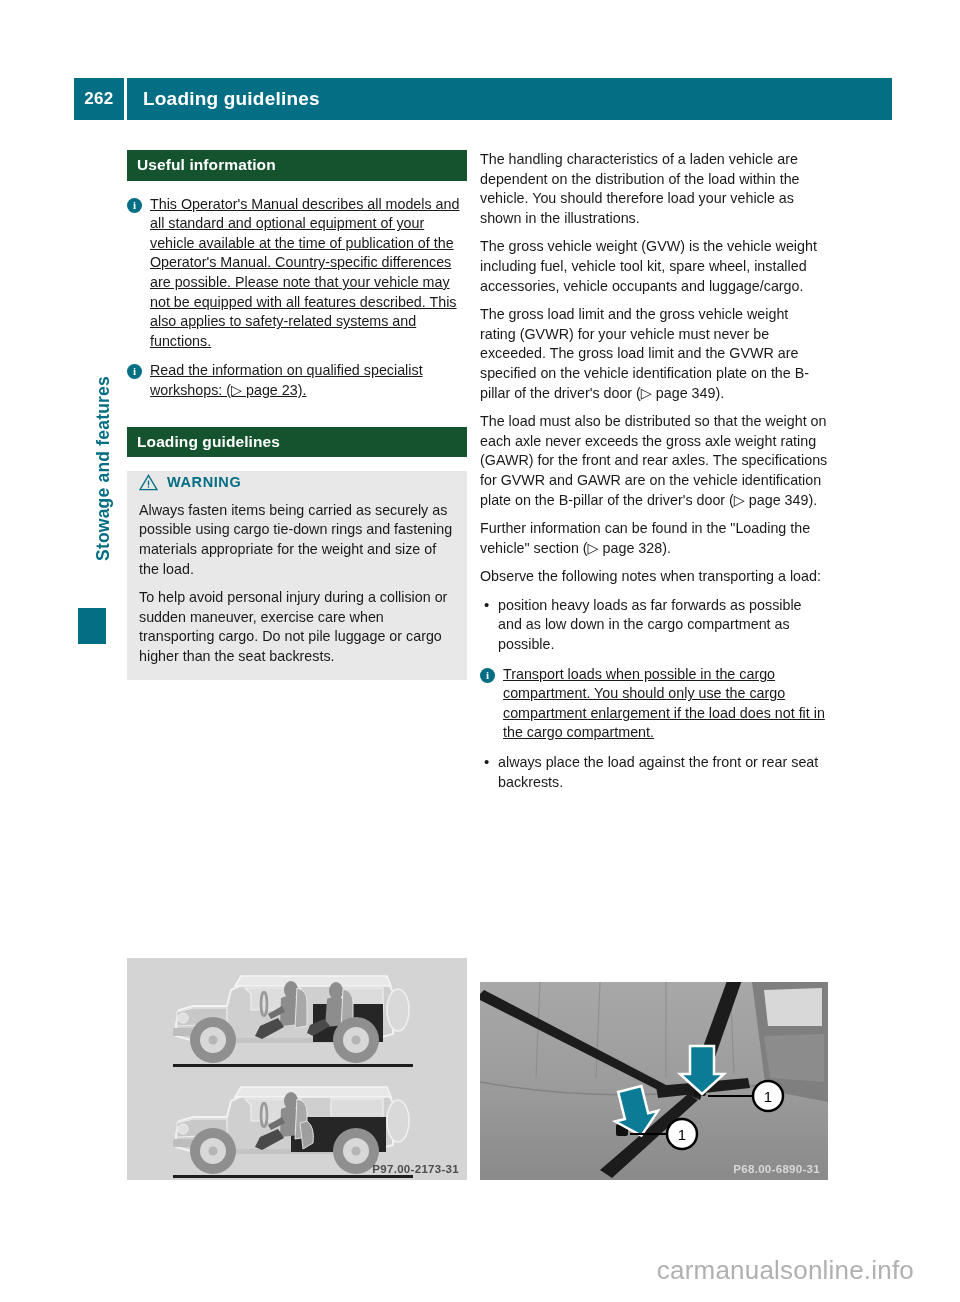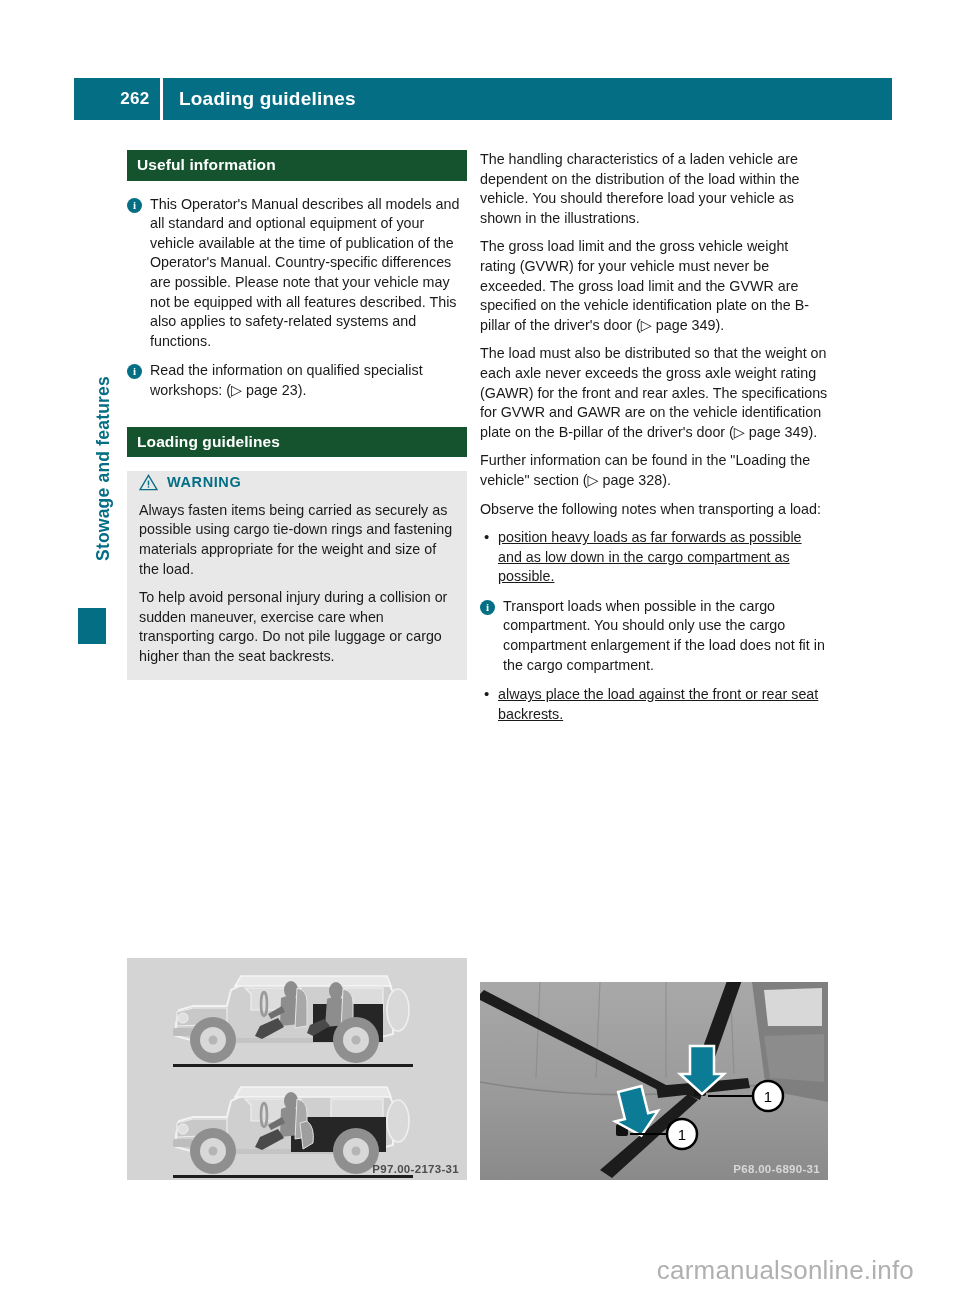--- a/index.html
+++ b/index.html
@@ -28,21 +28,20 @@
   .header-page-number {
     width: 50px;
     background: #046E85;
     color: #ffffff;
     font-weight: bold;
     font-size: 17px;
     display: flex;
     align-items: center;
     justify-content: center;
     letter-spacing: .3px;
-    padding-left: 36px;
   }
   .header-gap {
     width: 3px;
     background: #ffffff;
   }
   .header-title-bar {
     flex: 1;
     background: #046E85;
     color: #ffffff;
     display: flex;
@@ -123,21 +122,21 @@
     border-radius: 50%;
     background: #046E85;
     color: #ffffff;
     font-size: 11px;
     font-weight: bold;
     line-height: 15px;
     text-align: center;
     margin: 3px 8px 0 0;
     font-family: "Liberation Serif", serif;
   }
-  .note-text { flex: 1 1 auto; }
+  .note-text { flex: 1 1 auto; text-decoration: underline; }
 
   
   .warning-box {
     background: #e8e8e8;
     padding: 2px 12px 14px 12px;
   }
   .warning-head {
     display: flex;
     align-items: center;
     color: #046E85;
@@ -160,21 +159,20 @@
   
   ul.bullets {
     list-style: none;
     margin: 0 0 10px 0;
     padding: 0;
   }
   ul.bullets li {
     position: relative;
     padding-left: 18px;
     margin-bottom: 2px;
-    text-decoration: underline;
   }
   ul.bullets li::before {
     content: "\2022";
     position: absolute;
     left: 4px;
     top: -1px;
     font-size: 15px;
   }
 
   
@@ -257,20 +255,21 @@
       </svg>
       <span>WARNING</span>
     </div>
     <p>Always fasten items being carried as securely as possible using cargo tie-down rings and fastening materials appropriate for the weight and size of the load.</p>
     <p>To help avoid personal injury during a collision or sudden maneuver, exercise care when transporting cargo. Do not pile luggage or cargo higher than the seat backrests.</p>
   </div>
 </div>
 
 <div class="col col-right">
   <p class="body">The handling characteristics of a laden vehicle are dependent on the distribution of the load within the vehicle. You should therefore load your vehicle as shown in the illustrations.</p>
+  <p class="body">The gross vehicle weight (GVW) is the vehicle weight including fuel, vehicle tool kit, spare wheel, installed accessories, vehicle occupants and luggage/cargo.</p>
   <p class="body">The gross load limit and the gross vehicle weight rating (GVWR) for your vehicle must never be exceeded. The gross load limit and the GVWR are specified on the vehicle identification plate on the B-pillar of the driver's door (▷ page 349).</p>
   <p class="body">The load must also be distributed so that the weight on each axle never exceeds the gross axle weight rating (GAWR) for the front and rear axles. The specifications for GVWR and GAWR are on the vehicle identification plate on the B-pillar of the driver's door (▷ page 349).</p>
   <p class="body">Further information can be found in the "Loading the vehicle" section (▷ page 328).</p>
   <p class="body">Observe the following notes when transporting a load:</p>
 
   <ul class="bullets">
     <li>position heavy loads as far forwards as possible and as low down in the cargo compartment as possible.</li>
   </ul>
 
   <div class="note">

